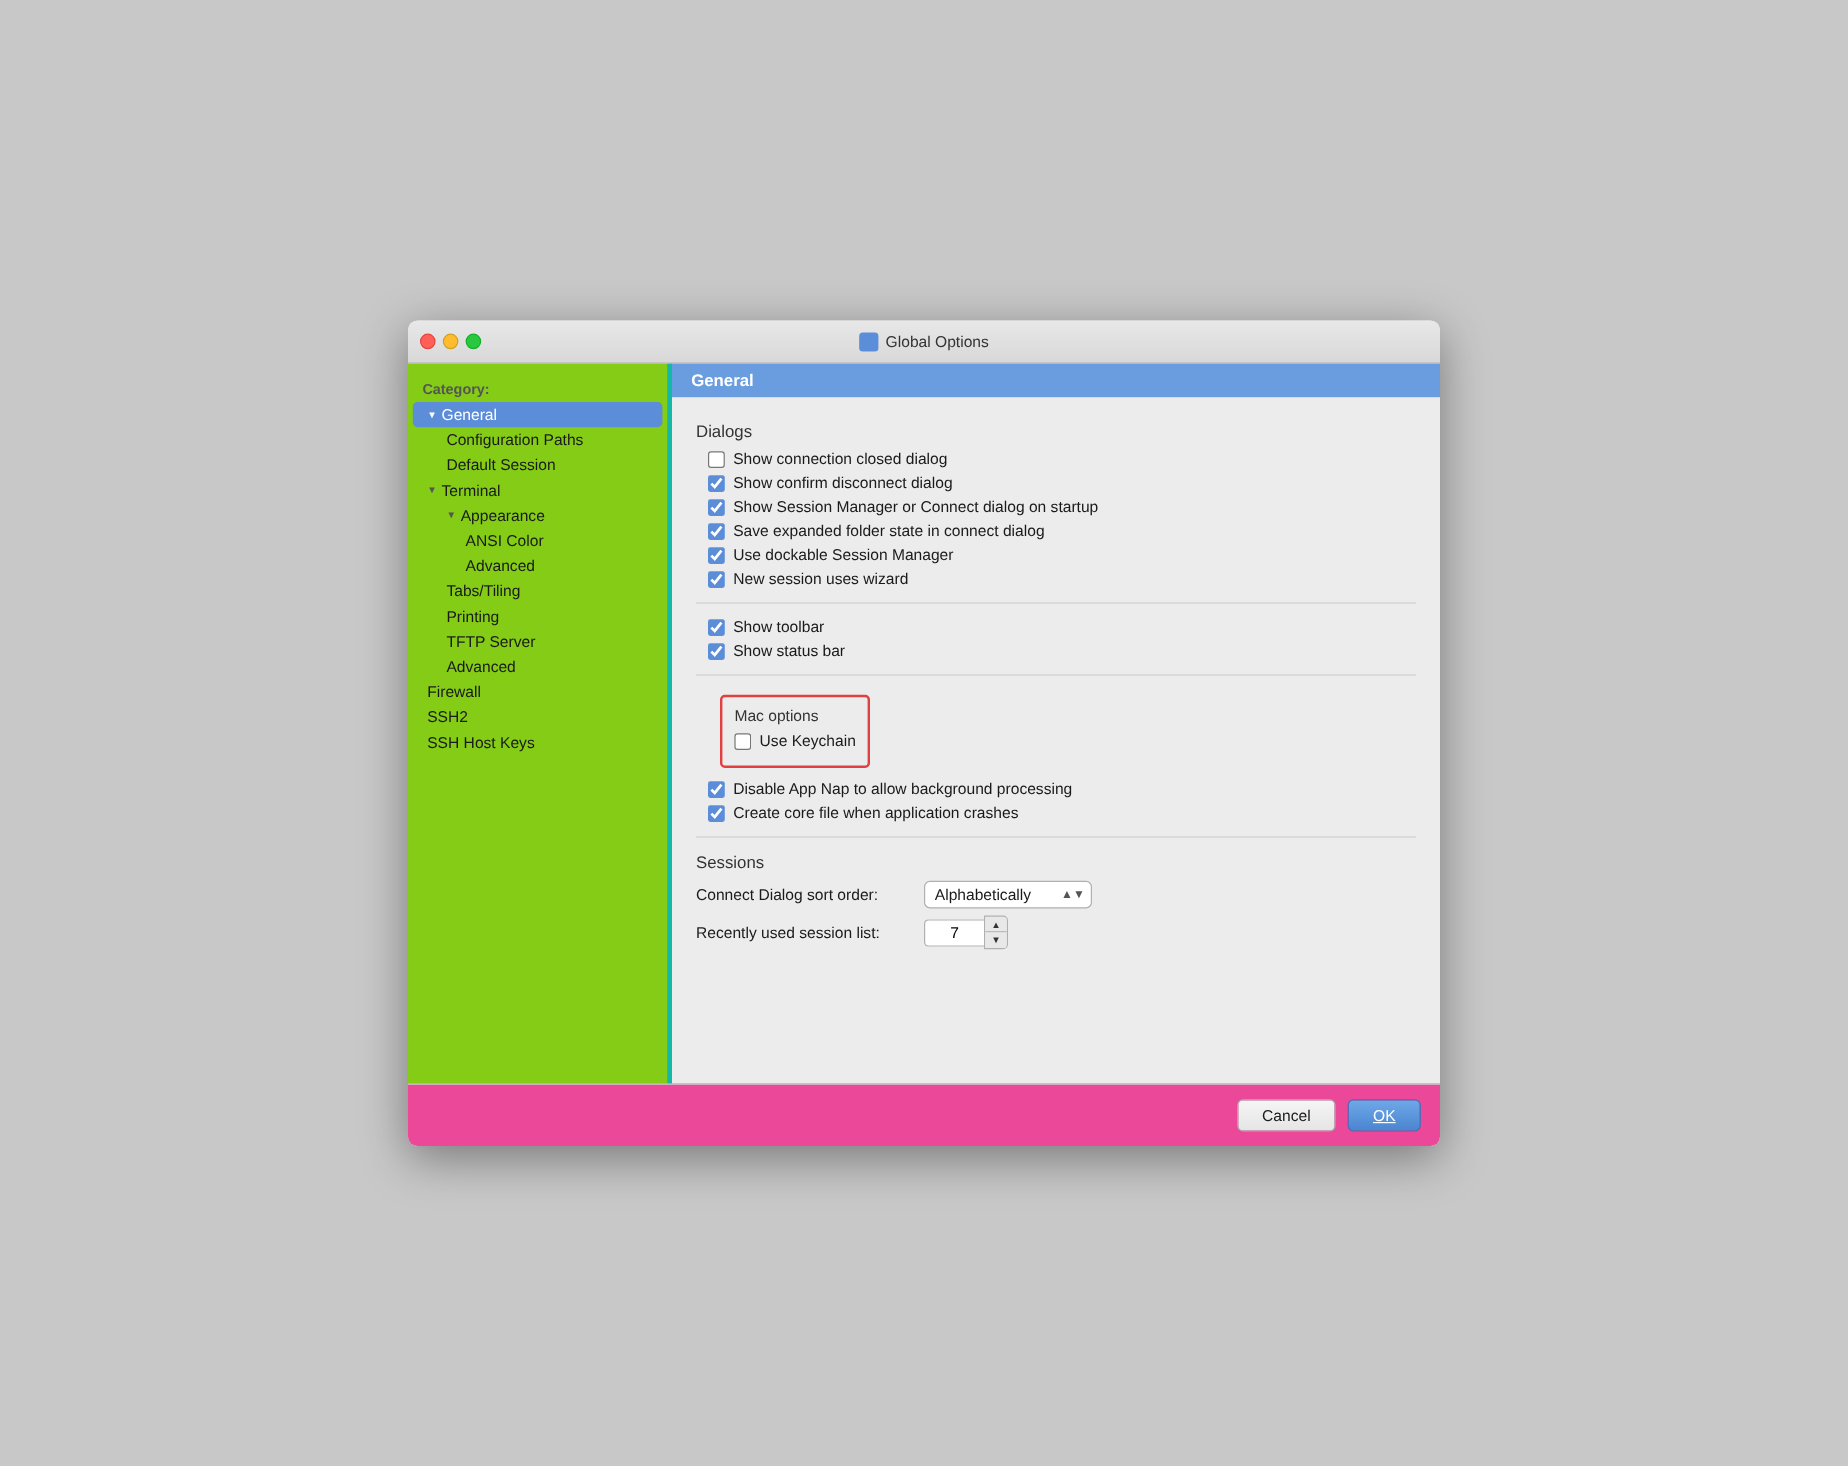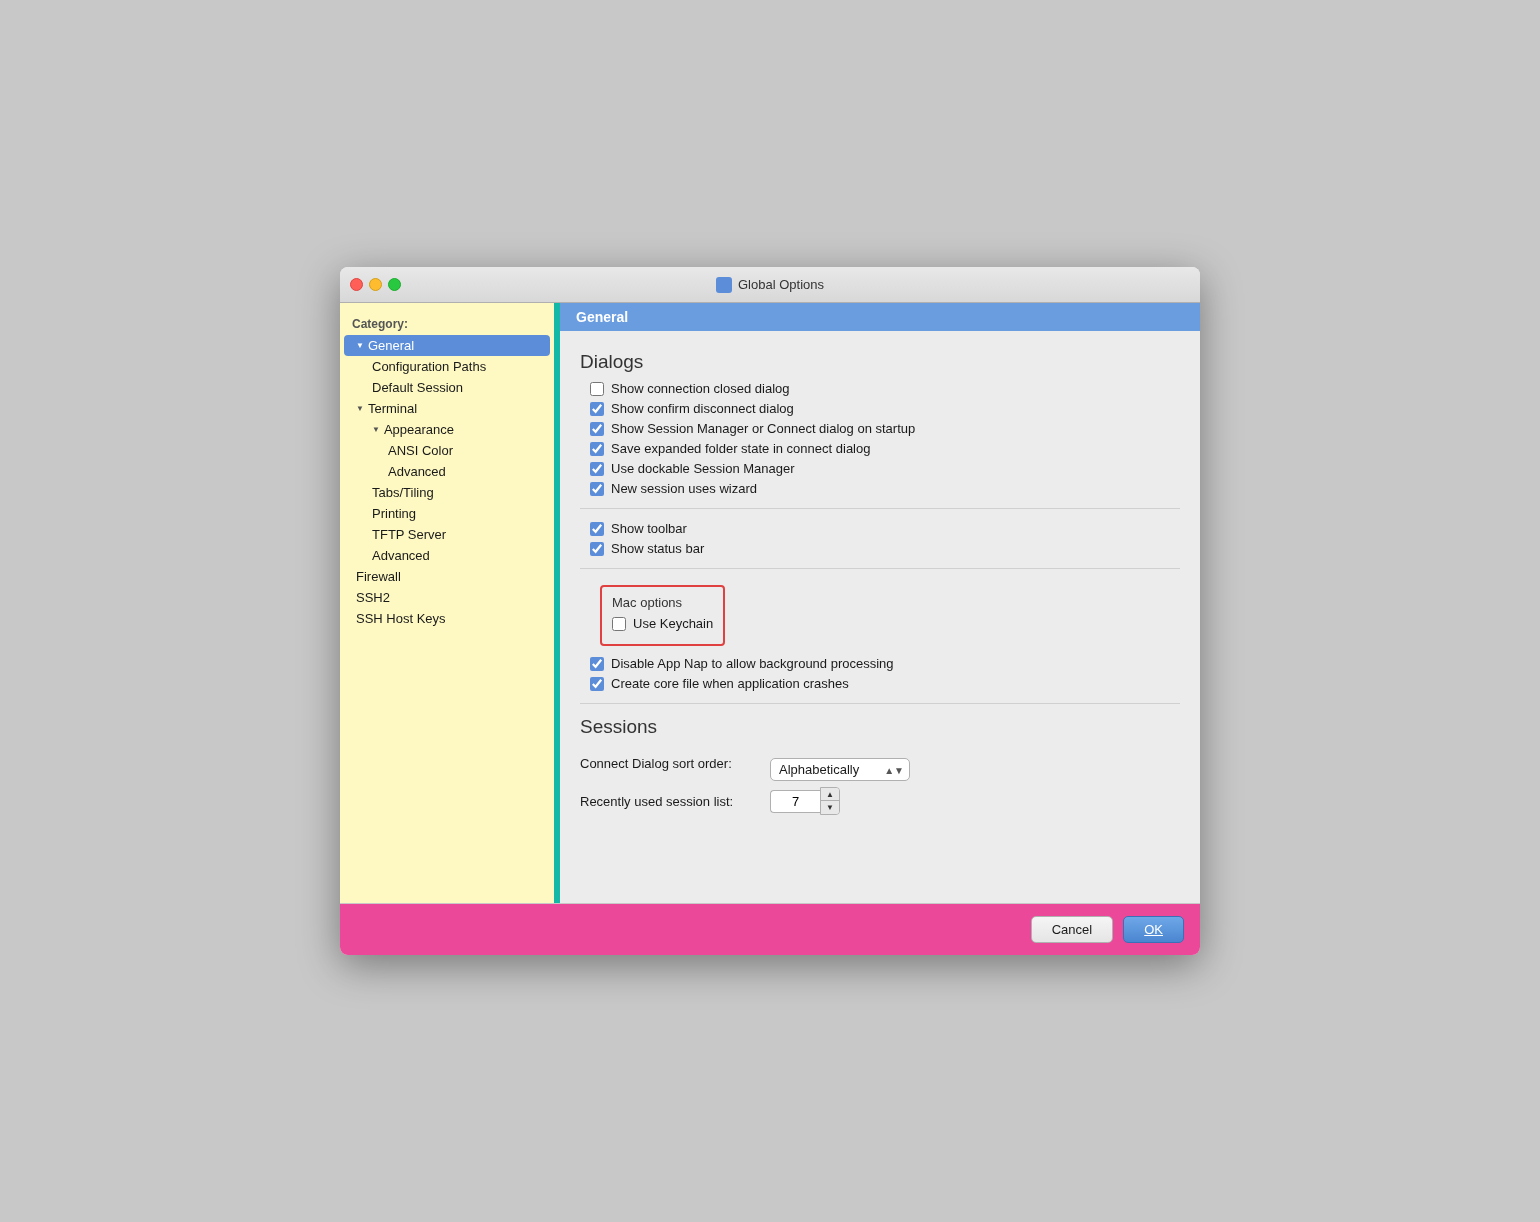--- a/index.html
+++ b/index.html
@@ -61,22 +61,22 @@
       background: #5b8dd9;
       border-radius: 3px;
       display: inline-block;
     }
     .content {
       display: flex;
       flex: 1;
     }
     .sidebar {
       width: 220px;
-      background: #fef9c3;
-      border-right: 6px solid #14b8a6;
+      background: #84cc16;
+      border-right: 4px solid #14b8a6;
       padding: 8px 0;
       min-height: 600px;
     }
     .sidebar-label {
       padding: 6px 12px 4px 12px;
       font-size: 12px;
       font-weight: 600;
       color: #555;
     }
     .sidebar-item {
@@ -113,21 +113,21 @@
       font-size: 14px;
       font-weight: 600;
       padding: 6px 16px;
     }
     .main-content {
       padding: 16px 20px;
       flex: 1;
       overflow-y: auto;
     }
     .group-label {
-      font-size: 19px;
+      font-size: 14px;
       color: #333;
       margin-bottom: 8px;
       margin-top: 4px;
     }
     .checkbox-row {
       display: flex;
       align-items: center;
       gap: 7px;
       margin: 5px 0 5px 10px;
       font-size: 13px;
@@ -176,21 +176,20 @@
       padding: 3px 28px 3px 8px;
       font-size: 13px;
       color: #1a1a1a;
       min-width: 140px;
       cursor: pointer;
       position: relative;
     }
     .select-wrapper {
       position: relative;
       display: inline-block;
-      margin-top: 12px;
     }
     .select-arrows {
       position: absolute;
       right: 6px;
       top: 50%;
       transform: translateY(-50%);
       pointer-events: none;
       font-size: 10px;
       color: #555;
     }

